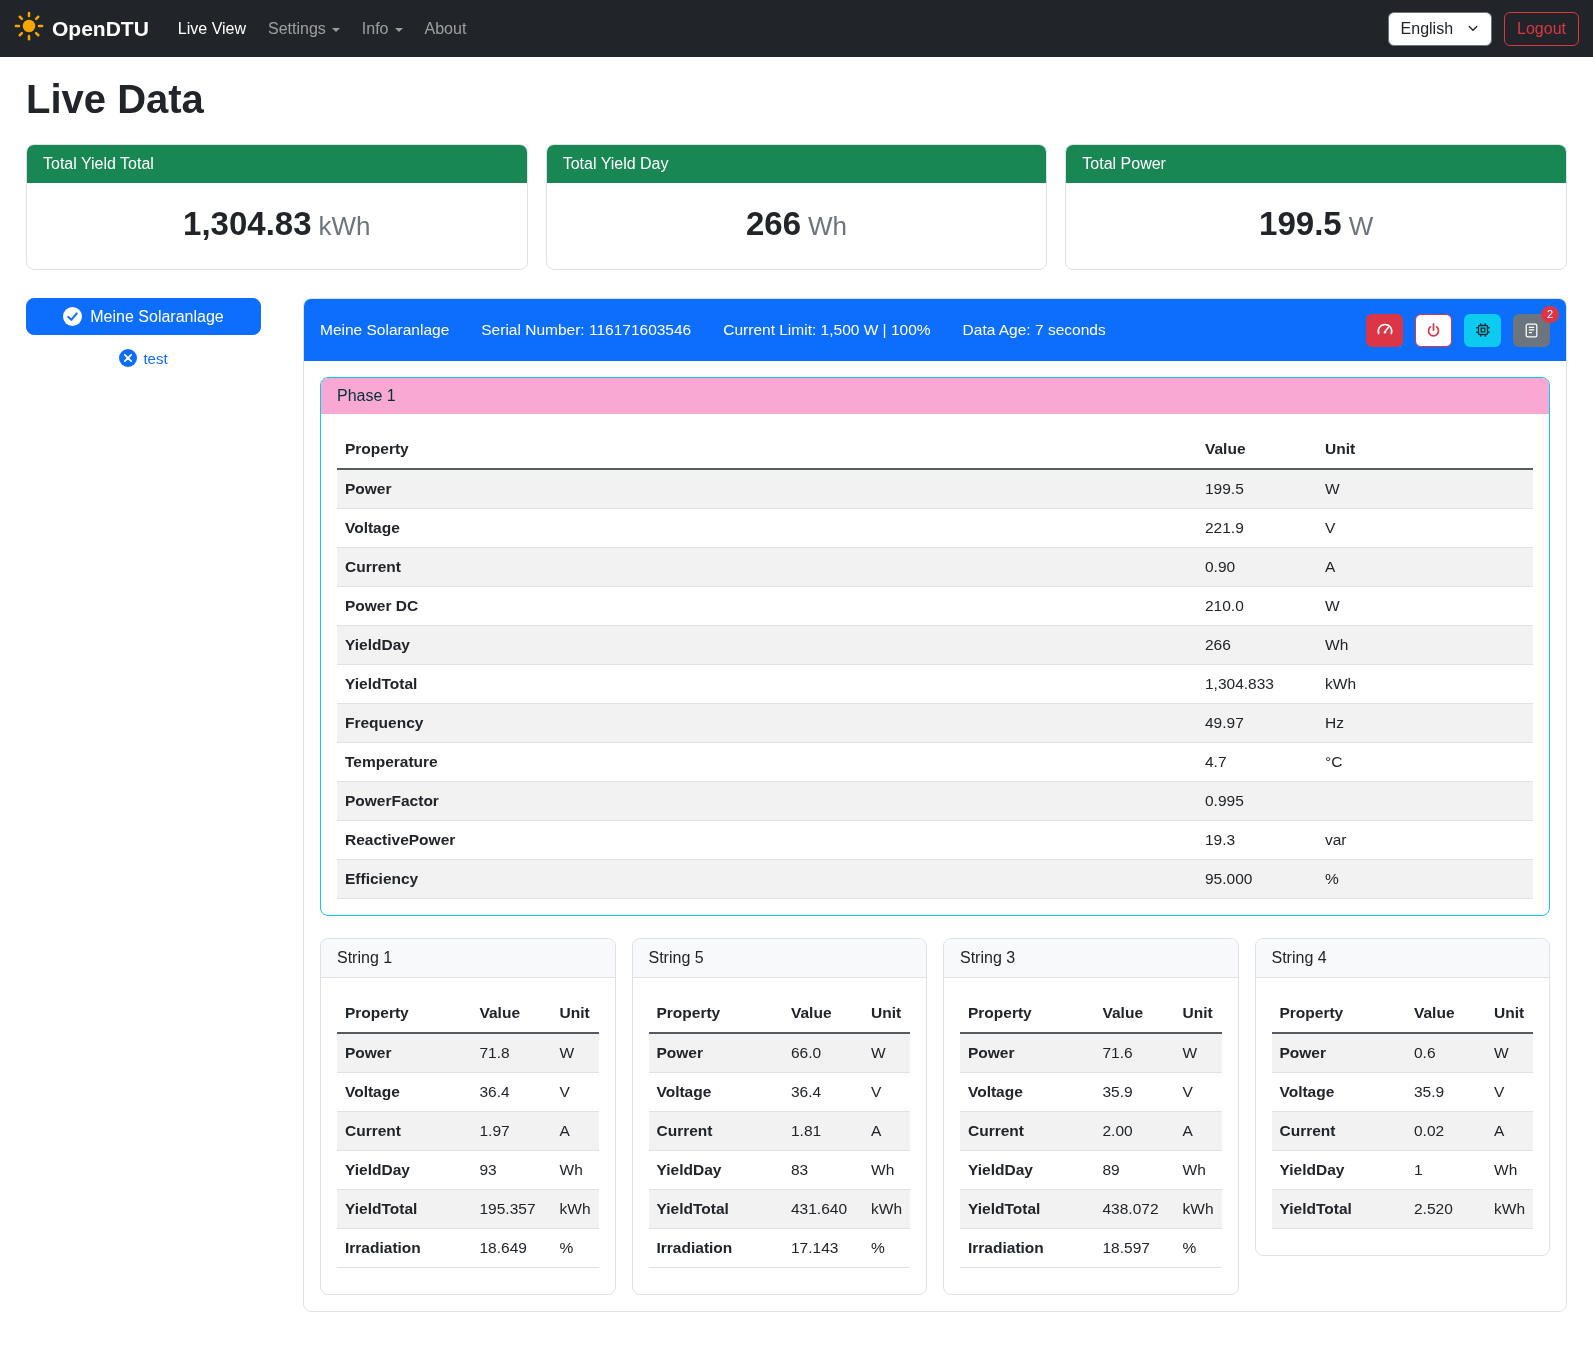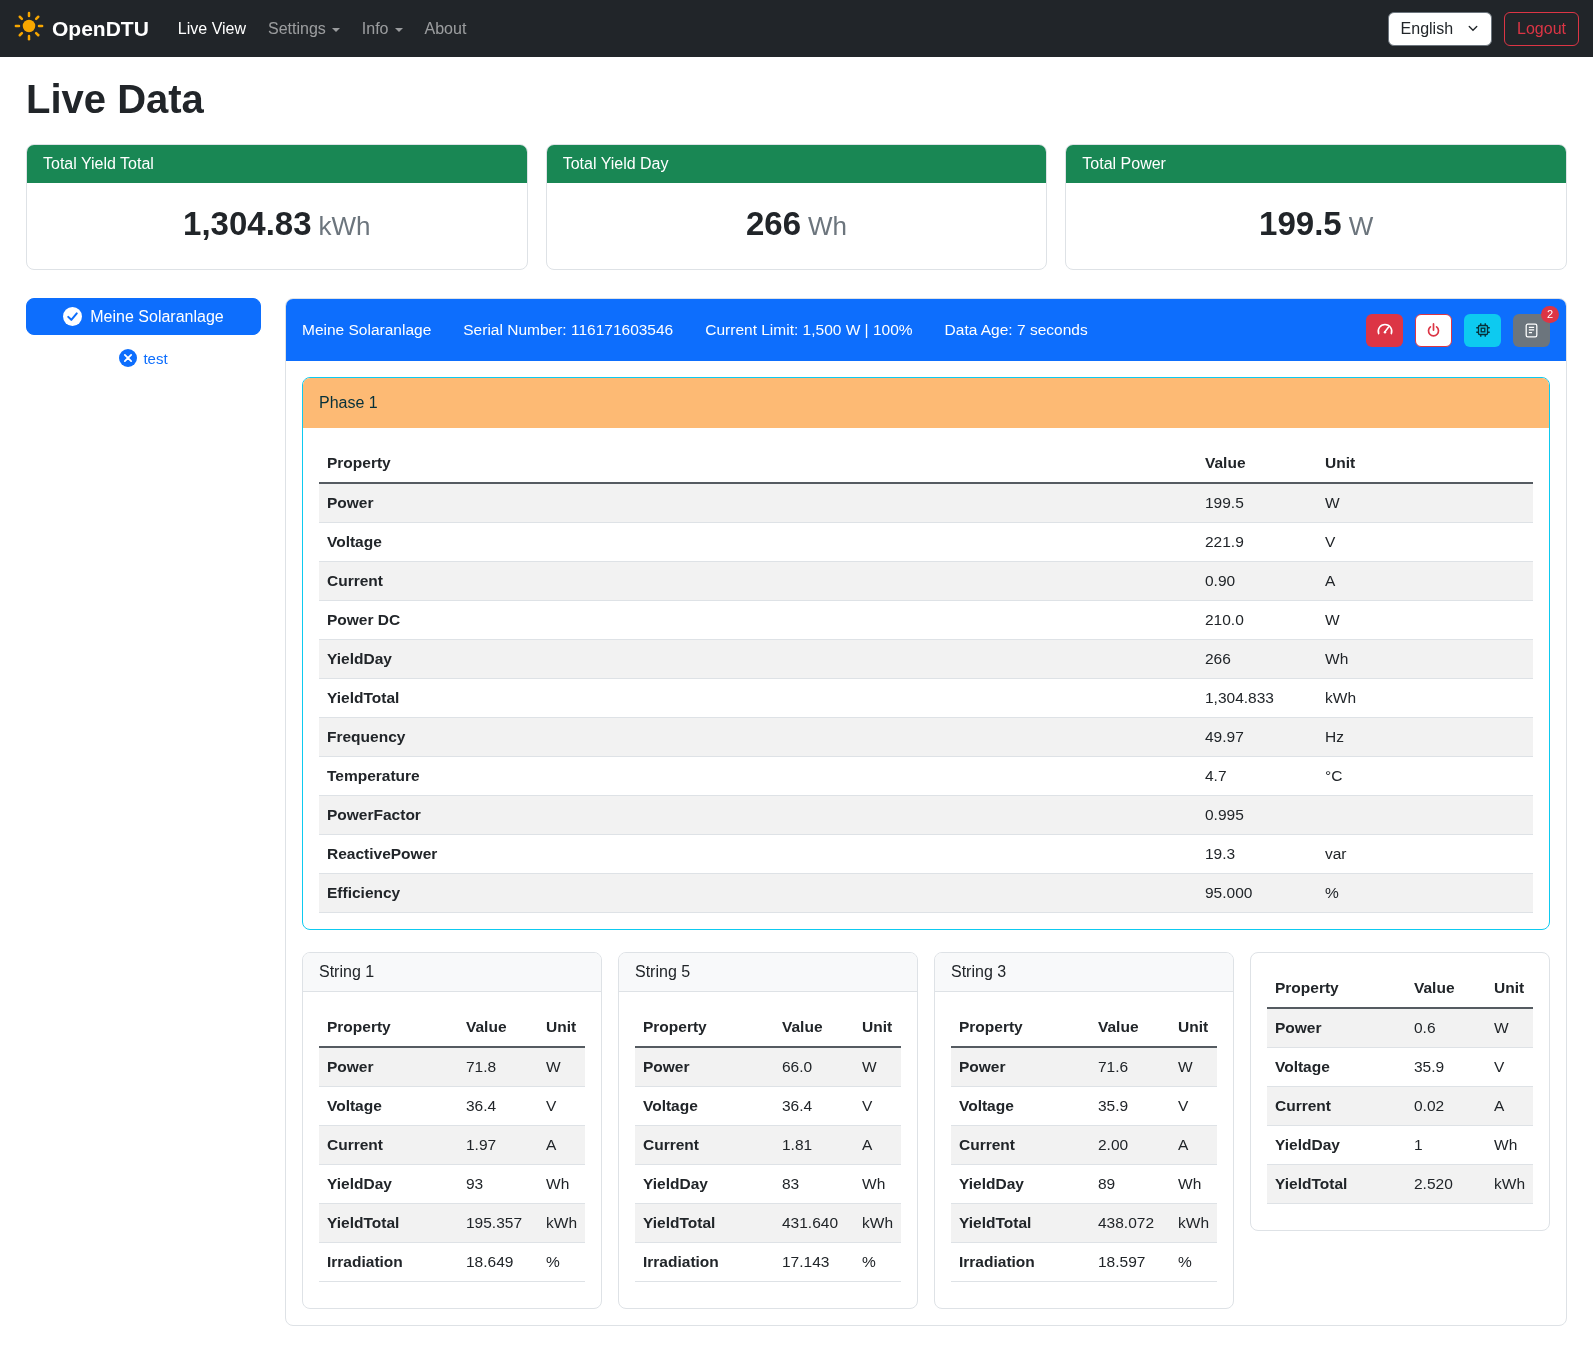--- a/index.html
+++ b/index.html
@@ -66,21 +66,21 @@
   .page { padding: 0 26px 30px; }
   .page-title { font-size: 40px; font-weight: 700; margin: 20px 0 22px; color: #212529; }
   
   .summary-row { display: flex; gap: 18px; margin-bottom: 28px; }
   .summary-card { flex: 1; border: 1px solid #dee2e6; border-radius: 8px; overflow: hidden; background: #fff; }
   .summary-card-header { background: #198754; color: #fff; font-size: 16px; padding: 10px 16px; }
   .summary-card-body { text-align: center; padding: 22px 0 26px; }
   .summary-value { font-size: 33px; font-weight: 700; color: #212529; }
   .summary-unit { font-size: 26px; color: #6c757d; margin-left: 7px; font-weight: 400; }
   
-  .content-row { display: flex; gap: 24px; align-items: flex-start; }
+  .content-row { display: flex; gap: 42px; align-items: flex-start; }
   .sidebar { width: 235px; flex: 0 0 235px; }
   .inverter-select-btn {
     width: 100%;
     background: #0d6efd;
     border: 1px solid #0d6efd;
     color: #fff;
     border-radius: 8px;
     padding: 8px 12px;
     font-size: 16px;
     display: flex;
@@ -134,21 +134,21 @@
     background: #dc3545;
     color: #fff;
     font-size: 11px;
     line-height: 1;
     padding: 3px 6px;
     border-radius: 10px;
   }
   .main-body { padding: 16px; }
   
   .phase-card { border: 1px solid #0dcaf0; border-radius: 8px; overflow: hidden; margin-bottom: 22px; background: #fff; }
-  .phase-header { background: #fdba74; color: #05303a; font-size: 16px; padding: 16px 16px; }
+  .phase-header { background: #f9a8d4; color: #05303a; font-size: 16px; padding: 9px 16px; }
   .phase-body { padding: 16px; }
   
   table.data-table { width: 100%; border-collapse: collapse; font-size: 15.5px; }
   .data-table th, .data-table td { padding: 10px 8px; text-align: left; }
   .data-table thead th { font-weight: 700; border-bottom: 2px solid #555b61; }
   .data-table tbody td { border-bottom: 1px solid #dee2e6; }
   .data-table tbody tr:nth-child(odd) { background: #f2f2f2; }
   .prop-cell { font-weight: 700; }
   .value-cell { text-align: right; }
   .phase-table .col-value { width: 120px; }
@@ -525,20 +525,21 @@
                       <td class="prop-cell">Irradiation</td>
                       <td class="value-cell">18.597</td>
                       <td class="unit-cell">%</td>
                     </tr>
                   </tbody>
               </table>
             </div>
           </div>
 
           <div class="string-card">
+            <div class="string-header">String 4</div>
             <div class="string-body">
               <table class="data-table string-table">
                 <thead>
                   <tr>
                     <th class="prop-cell">Property</th>
                     <th class="value-cell col-value">Value</th>
                     <th class="col-unit">Unit</th>
                   </tr>
                 </thead>
                 <tbody>

